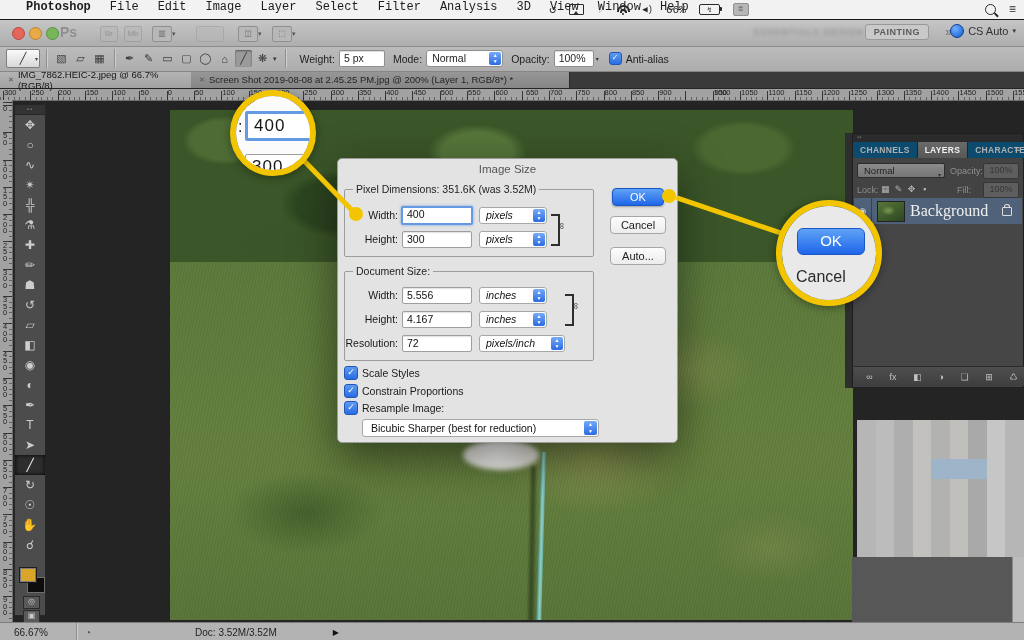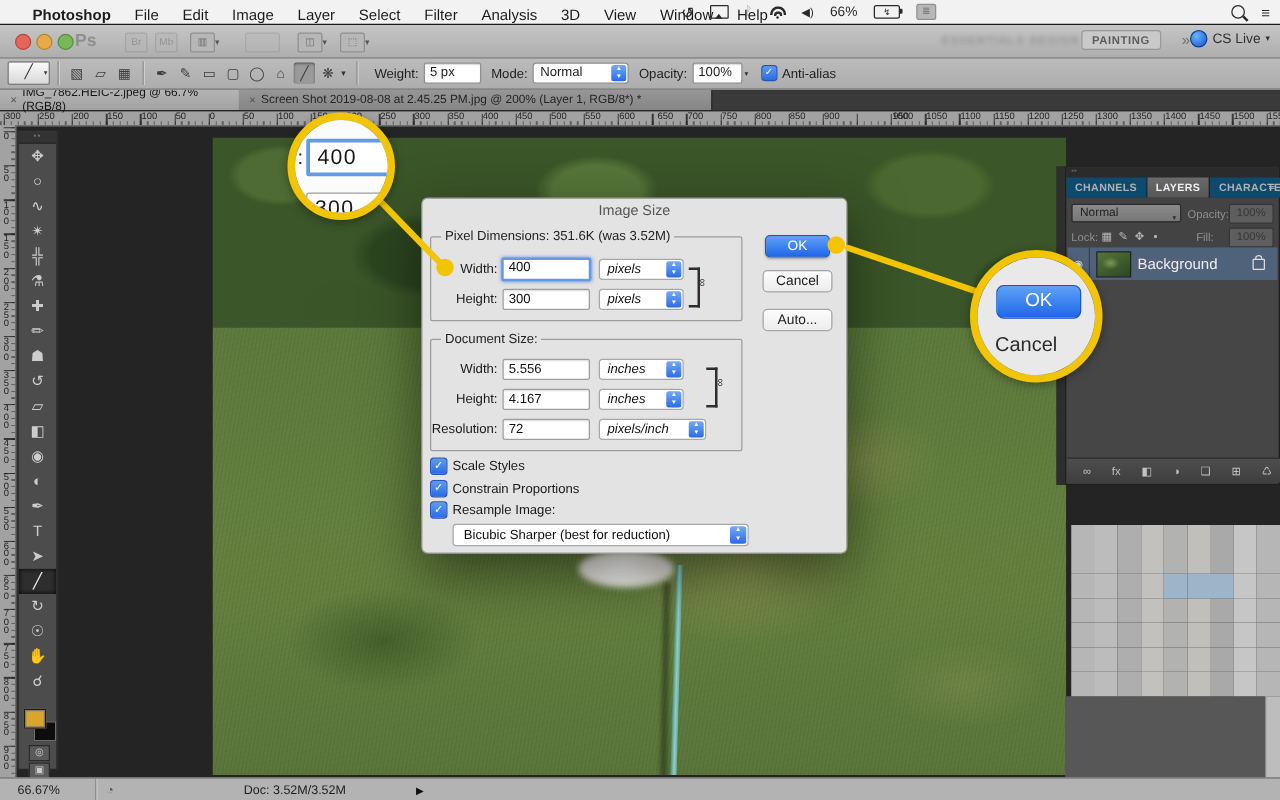--- a/index.html
+++ b/index.html
@@ -1,21 +1,21 @@
 <!DOCTYPE html>
 <html><head>
 <meta charset="utf-8">
 <style>
   html,body{margin:0;padding:0;background:#000;}
   #screen{position:relative;width:1024px;height:640px;overflow:hidden;
     font-family:"Liberation Sans",sans-serif;background:#242424;-webkit-font-smoothing:antialiased;}
 
   
   #menubar{position:absolute;left:0;top:0;width:1024px;height:19px;background:#f2f2f2;
-    border-bottom:1px solid #1a1a1a;display:flex;align-items:flex-end;color:#1c1c1c;font-size:12px;z-index:90;}
+    border-bottom:1px solid #1a1a1a;display:flex;align-items:flex-start;color:#1c1c1c;font-size:12px;z-index:90;font-family:Liberation Mono, monospace;}
   #apple{margin:0 12px 0 14px;font-size:12px;}
   #menu-items{display:flex;gap:19px;}
   #menu-items .mitem{cursor:default;}
   #menu-items .mitem:first-child{font-weight:bold;}
   #menu-right{position:absolute;right:8px;top:0;height:19px;display:flex;align-items:center;gap:13px;color:#2a2a2a;}
   .wifi{position:relative;width:13px;height:11px;}
   .wifi::before{content:'';position:absolute;left:1px;top:1px;width:9px;height:5px;border:2px solid #2a2a2a;border-bottom:0;border-radius:8px 8px 0 0;}
   .wifi::after{content:'';position:absolute;left:4px;top:5px;width:3px;height:2px;border:2px solid #2a2a2a;border-bottom:0;border-radius:4px 4px 0 0;}
   .wifi b{position:absolute;left:6px;top:9px;width:2px;height:2px;background:#2a2a2a;border-radius:50%;}
   .batt{position:relative;width:19px;height:9px;border:1px solid #2a2a2a;border-radius:2px;display:flex;align-items:center;justify-content:center;font-size:7px;}
@@ -165,21 +165,21 @@
     border:1px solid #2d2d2d;border-radius:2px;color:#1e1e1e;font-size:9.5px;line-height:14px;padding-left:6px;box-sizing:border-box;}
   #blend-dd i{position:absolute;right:3px;top:4px;font-style:normal;font-size:6px;color:#333;}
   .pan-dim{color:#8f8f8f;}
   .pan-box{position:absolute;height:14px;width:34px;background:#757575;opacity:.55;border:1px solid #2d2d2d;
     border-radius:2px;color:#2a2a2a;font-size:9px;line-height:13px;text-align:center;}
   .lockico{display:inline-block;width:13px;text-align:center;color:#b5b5b5;font-size:9px;}
   #layer-row{position:absolute;left:1px;top:64px;width:168px;height:26px;background:#50627a;display:flex;align-items:center;}
   #eye-box{width:17px;height:26px;border-right:1px solid #33415a;display:flex;align-items:center;justify-content:center;color:#e4e4e4;font-size:9px;}
   #layer-thumb{width:26px;height:19px;margin-left:5px;border:1px solid #222;
     background:radial-gradient(10px 7px at 40% 45%,#7a9a52,transparent 70%),linear-gradient(150deg,#567539,#2c4722);}
-  #layer-name{margin-left:5px;font-size:12px;color:#eee;}
+  #layer-name{margin-left:5px;font-size:16px;color:#eee;font-family:Liberation Serif, serif;}
   .csslock{position:relative;width:8px;height:7px;border:1px solid #ddd;border-radius:1px;}
   .csslock::before{content:'';position:absolute;top:-4px;left:1px;width:4px;height:3px;border:1px solid #ddd;border-bottom:none;border-radius:3px 3px 0 0;}
   #panel-empty{position:absolute;left:1px;top:90px;width:168px;height:144px;background:#464646;}
   #panel-bottom{position:absolute;left:1px;bottom:1px;width:168px;height:19px;background:linear-gradient(#4e4e4e,#3e3e3e);
     border-top:1px solid #2a2a2a;display:flex;align-items:center;justify-content:space-around;padding:0 4px;}
   .pbico{color:#c2c2c2;font-size:9px;font-style:normal;}
 
   
   #mosaic{position:absolute;left:857px;top:420px;width:167px;height:137px;z-index:5;display:grid;
     grid-template-columns:repeat(9,1fr);grid-template-rows:repeat(7,1fr);filter:blur(.4px);}
@@ -271,21 +271,21 @@
     <span class="tbicon" style="left:196px;width:26px;opacity:.4;"></span>
     <span class="tbicon" style="left:238px;width:18px;">◫</span>
     <span class="tbcaret" style="left:258px;">▾</span>
     <span class="tbicon" style="left:272px;width:18px;">⬚</span>
     <span class="tbcaret" style="left:292px;">▾</span>
     <span id="ws-faded">ESSENTIALS   DESIGN</span>
     <span id="ws-painting">PAINTING</span>
     <span id="ws-chevrons">»</span>
     <span id="cslive">
       <span class="dot"></span>
-      <span>CS Live</span>
+      <span>CS Auto</span>
       <span style="font-size:7px;">▾</span>
     </span>
   </div>
 
   <div id="optionsbar">
     <span id="preset-box"><span>╱</span><i>▾</i></span>
     <span class="osep"></span>
     <span id="mode-icons" style="display:flex;gap:2px;">
         <span class="oicon">▧</span>
         <span class="oicon">▱</span>

